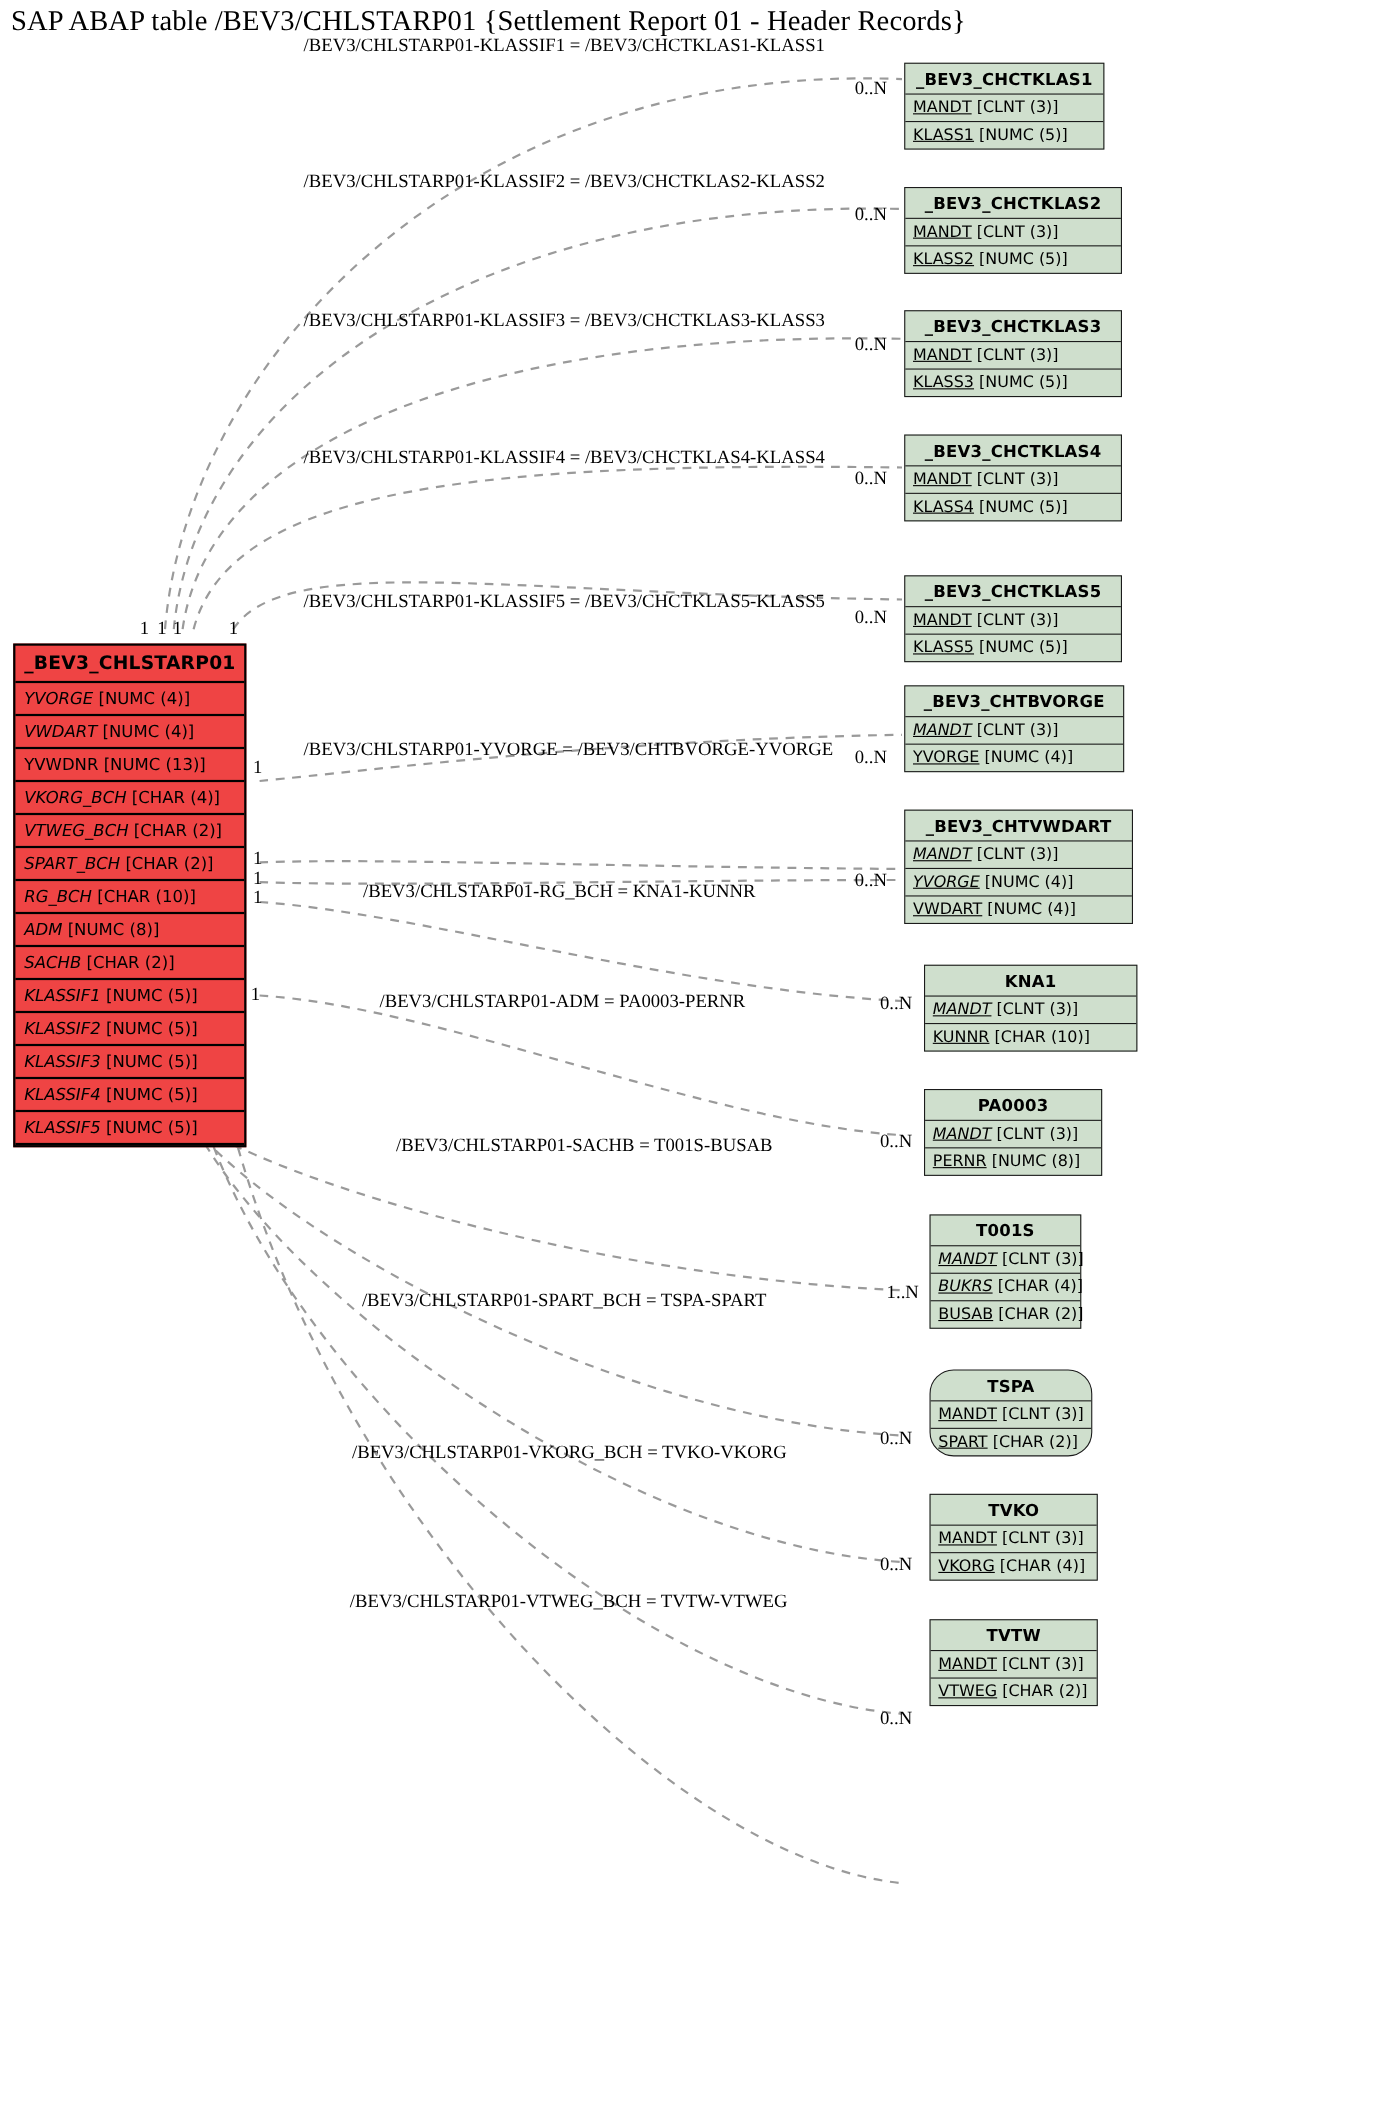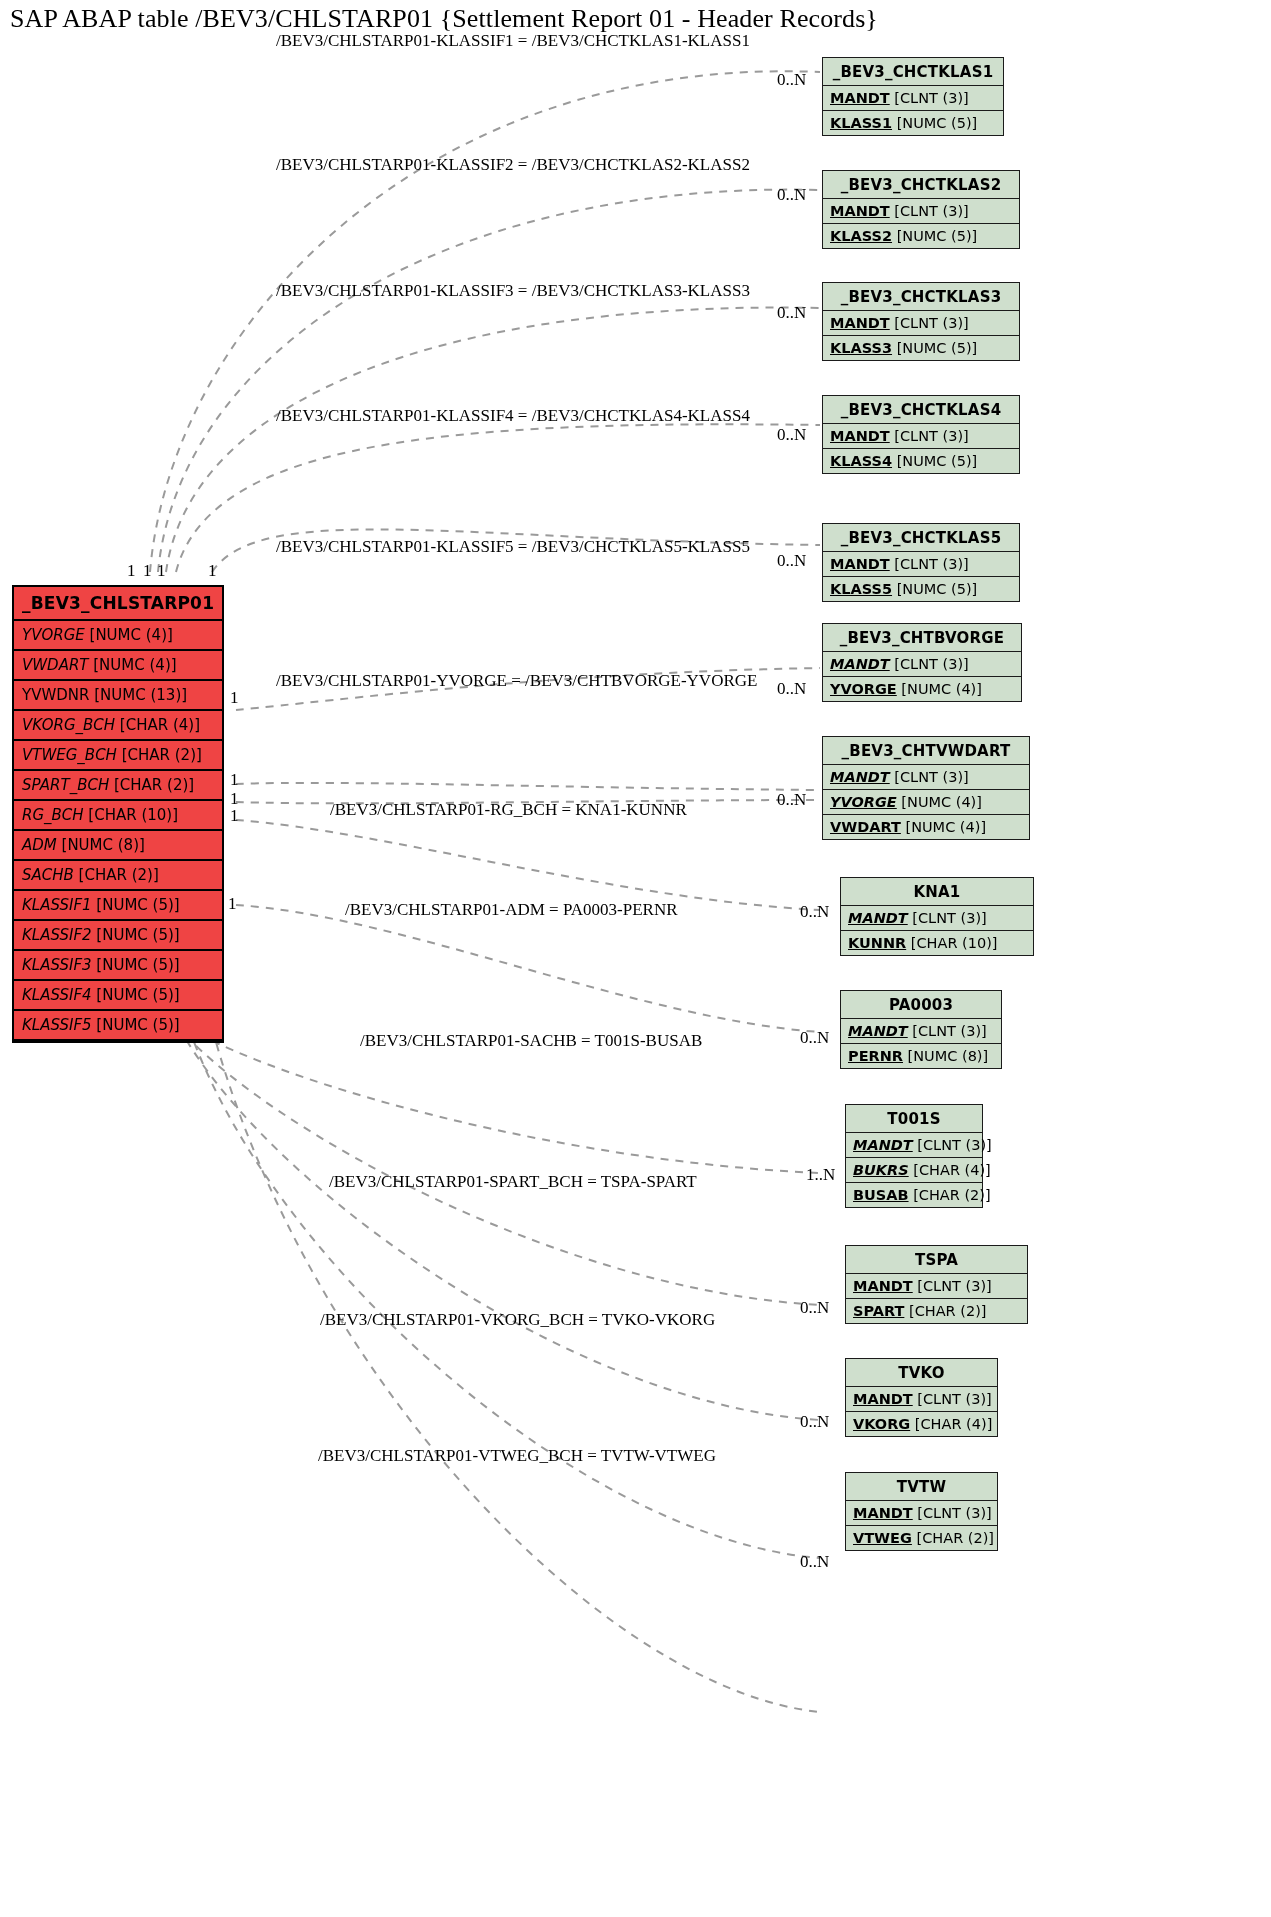--- a/index.html
+++ b/index.html
@@ -35,21 +35,21 @@
   }
   .entity .erow{
     font-family:"DejaVu Sans", sans-serif;
     font-size:14.5px;
     padding:4px 7px 4px 7px;
     border-bottom:1px solid #1b1b1b;
     white-space:nowrap;
   }
   .entity .erow:last-child{border-bottom:none;}
   .fname{ }
-  .fname.key{text-decoration:underline;font-weight:bold;}
+  .fname.key{text-decoration:underline;}
   .fname.fk{font-style:italic;}
   .ftype{ }
 
   
   .entity.main{
     background:#ef4444;
     border:2px solid #000;
   }
   .entity.main .ehead{
     border-bottom:2px solid #000;
@@ -211,21 +211,21 @@
       <div class="ehead">PA0003</div>
       <div class="erow"><span class="fname key fk">MANDT</span><span class="ftype"> [CLNT (3)]</span></div>
       <div class="erow"><span class="fname key">PERNR</span><span class="ftype"> [NUMC (8)]</span></div>
     </div>
   <div class="entity" id="ent-9" style="left:845px;top:1104px;width:138px;">
       <div class="ehead">T001S</div>
       <div class="erow"><span class="fname key fk">MANDT</span><span class="ftype"> [CLNT (3)]</span></div>
       <div class="erow"><span class="fname key fk">BUKRS</span><span class="ftype"> [CHAR (4)]</span></div>
       <div class="erow"><span class="fname key">BUSAB</span><span class="ftype"> [CHAR (2)]</span></div>
     </div>
-  <div class="entity" id="ent-10" style="left:845px;top:1245px;width:183px;">
+  <div class="entity" id="ent-10" style="left:845px;top:1245px;width:148px;border-radius:22px;">
       <div class="ehead">TSPA</div>
       <div class="erow"><span class="fname key">MANDT</span><span class="ftype"> [CLNT (3)]</span></div>
       <div class="erow"><span class="fname key">SPART</span><span class="ftype"> [CHAR (2)]</span></div>
     </div>
   <div class="entity" id="ent-11" style="left:845px;top:1358px;width:153px;">
       <div class="ehead">TVKO</div>
       <div class="erow"><span class="fname key">MANDT</span><span class="ftype"> [CLNT (3)]</span></div>
       <div class="erow"><span class="fname key">VKORG</span><span class="ftype"> [CHAR (4)]</span></div>
     </div>
   <div class="entity" id="ent-12" style="left:845px;top:1472px;width:153px;">

